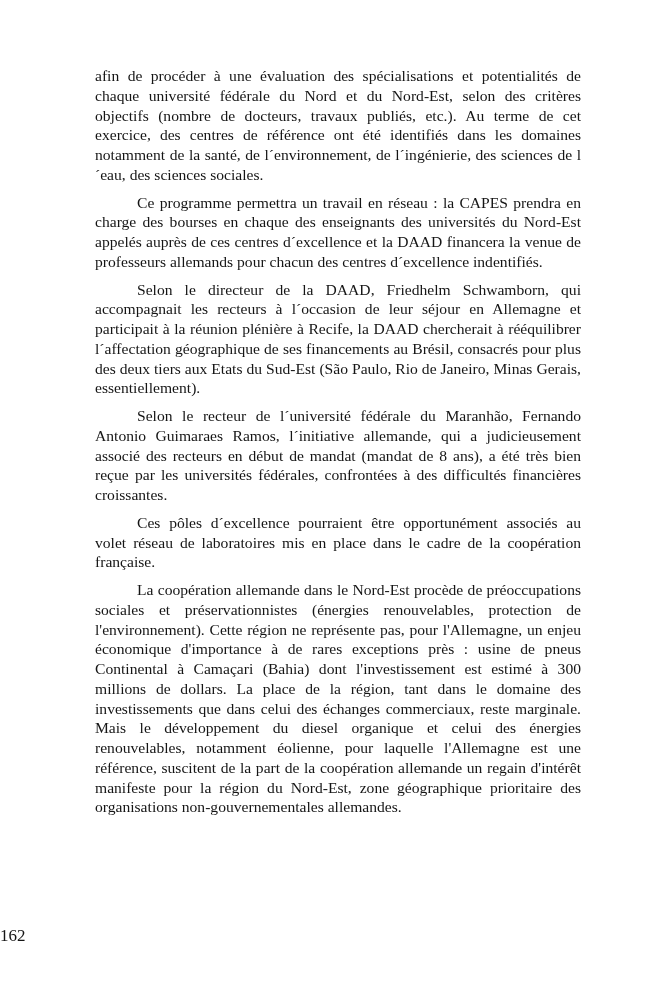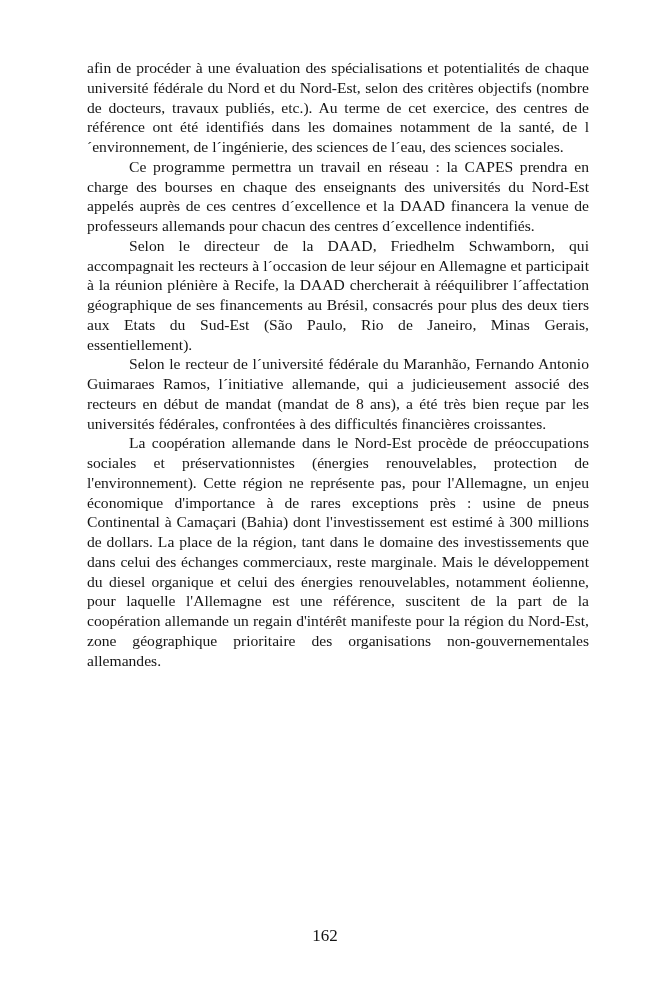--- a/index.html
+++ b/index.html
@@ -2,33 +2,34 @@
 <html><head>
 <meta charset="utf-8">
 <style>
   html, body { margin: 0; padding: 0; background: #ffffff; }
   body { width: 650px; height: 1007px; position: relative; overflow: hidden; }
   .page {
     position: absolute; left: 87px; top: 58px; width: 502px;
     font-family: "Liberation Serif", "DejaVu Serif", serif;
     font-size: 15.6px; line-height: 19.75px; color: #151515;
   }
-  .page p { margin: 0; text-align: justify; text-align-last: left; hyphens: none; }
+  .page p { margin: 8px; text-align: justify; text-align-last: left; hyphens: none; }
   .page p.indent { text-indent: 42px; }
   .page-number {
     position: absolute; left: 0; width: 650px; top: 926px;
-    text-align: center;
+    text-align: left;
     font-family: "Liberation Serif", "DejaVu Serif", serif;
     font-size: 17px; color: #151515;
   }
 </style>
 </head>
 <body>
 
 <div class="page">
   <p>afin de procéder à une évaluation des spécialisations et potentialités de chaque université fédérale du Nord et du Nord-Est, selon des critères objectifs (nombre de docteurs, travaux publiés, etc.). Au terme de cet exercice, des centres de référence ont été identifiés dans les domaines notamment de la santé, de l´environnement, de l´ingénierie, des sciences de l´eau, des sciences sociales.</p>
   <p class="indent">Ce programme permettra un travail en réseau : la CAPES prendra en charge des bourses en chaque des enseignants des universités du Nord-Est appelés auprès de ces centres d´excellence et la DAAD financera la venue de professeurs allemands pour chacun des centres d´excellence indentifiés.</p>
   <p class="indent">Selon le directeur de la DAAD, Friedhelm Schwamborn, qui accompagnait les recteurs à l´occasion de leur séjour en Allemagne et participait à la réunion plénière à Recife, la DAAD chercherait à rééquilibrer l´affectation géographique de ses financements au Brésil, consacrés pour plus des deux tiers aux Etats du Sud-Est (São Paulo, Rio de Janeiro, Minas Gerais, essentiellement).</p>
   <p class="indent">Selon le recteur de l´université fédérale du Maranhão, Fernando Antonio Guimaraes Ramos, l´initiative allemande, qui a judicieusement associé des recteurs en début de mandat (mandat de 8 ans), a été très bien reçue par les universités fédérales, confrontées à des difficultés financières croissantes.</p>
+  <p class="indent">Ces pôles d´excellence pourraient être opportunément associés au volet réseau de laboratoires mis en place dans le cadre de la coopération française.</p>
   <p class="indent">La coopération allemande dans le Nord-Est procède de préoccupations sociales et préservationnistes (énergies renouvelables, protection de l'environnement). Cette région ne représente pas, pour l'Allemagne, un enjeu économique d'importance à de rares exceptions près : usine de pneus Continental à Camaçari (Bahia) dont l'investissement est estimé à 300 millions de dollars. La place de la région, tant dans le domaine des investissements que dans celui des échanges commerciaux, reste marginale. Mais le développement du diesel organique et celui des énergies renouvelables, notamment éolienne, pour laquelle l'Allemagne est une référence, suscitent de la part de la coopération allemande un regain d'intérêt manifeste pour la région du Nord-Est, zone géographique prioritaire des organisations non-gouvernementales allemandes.</p>
 </div>
 
 <div class="page-number">162</div>
 
 </body></html>

